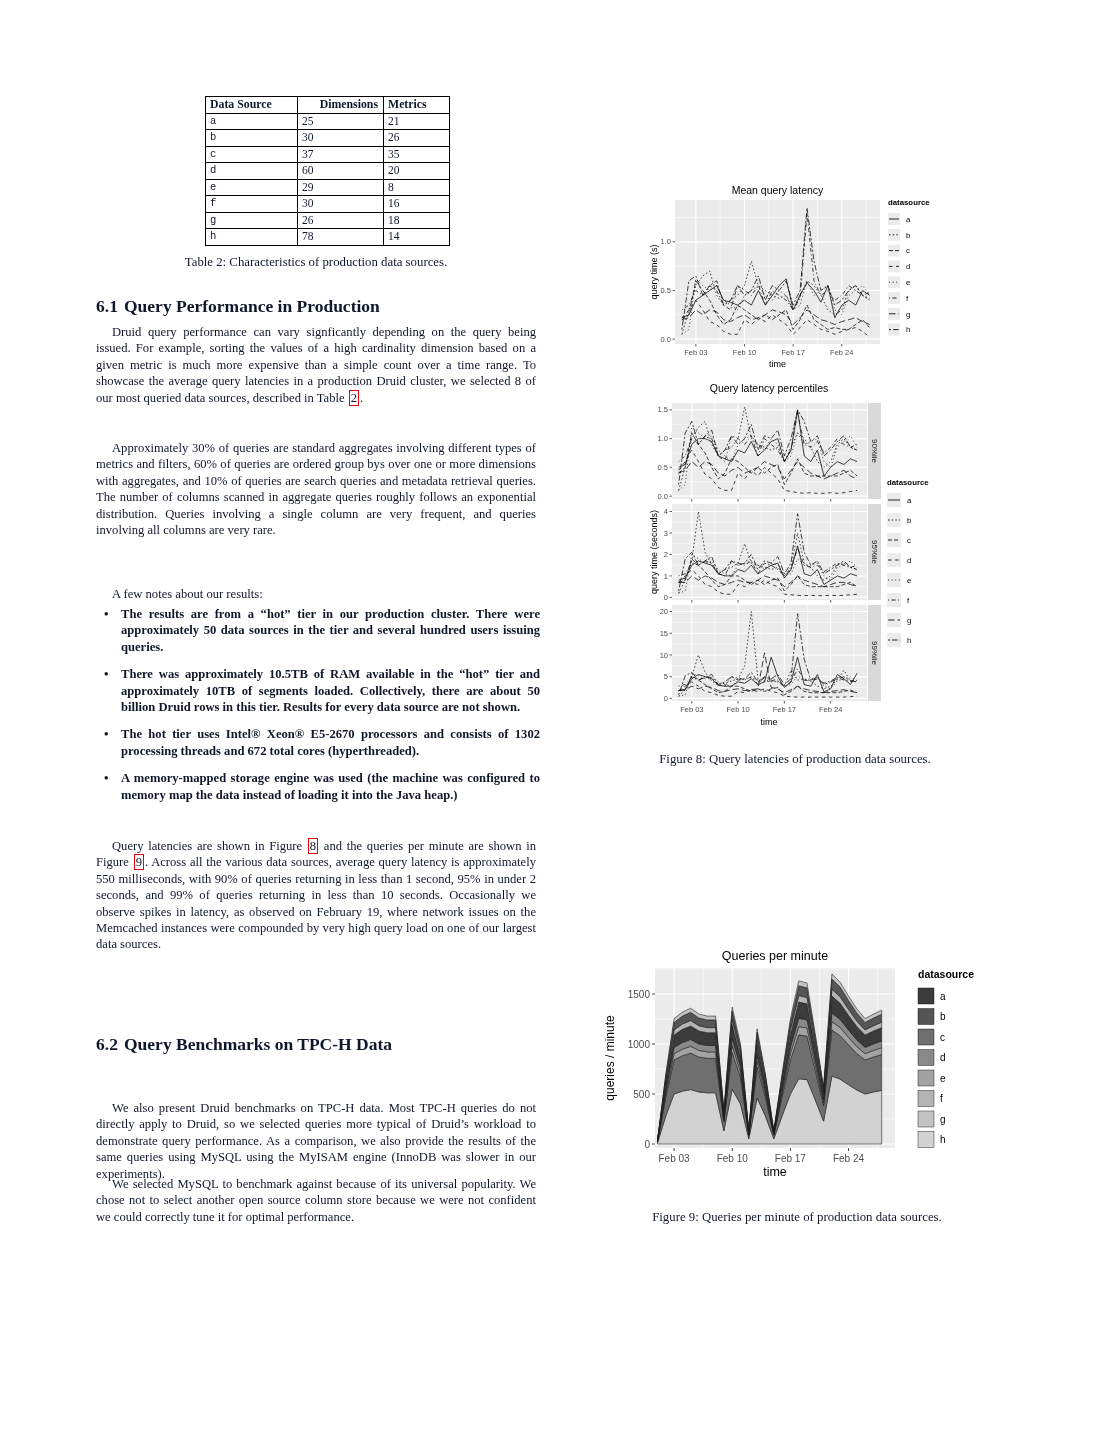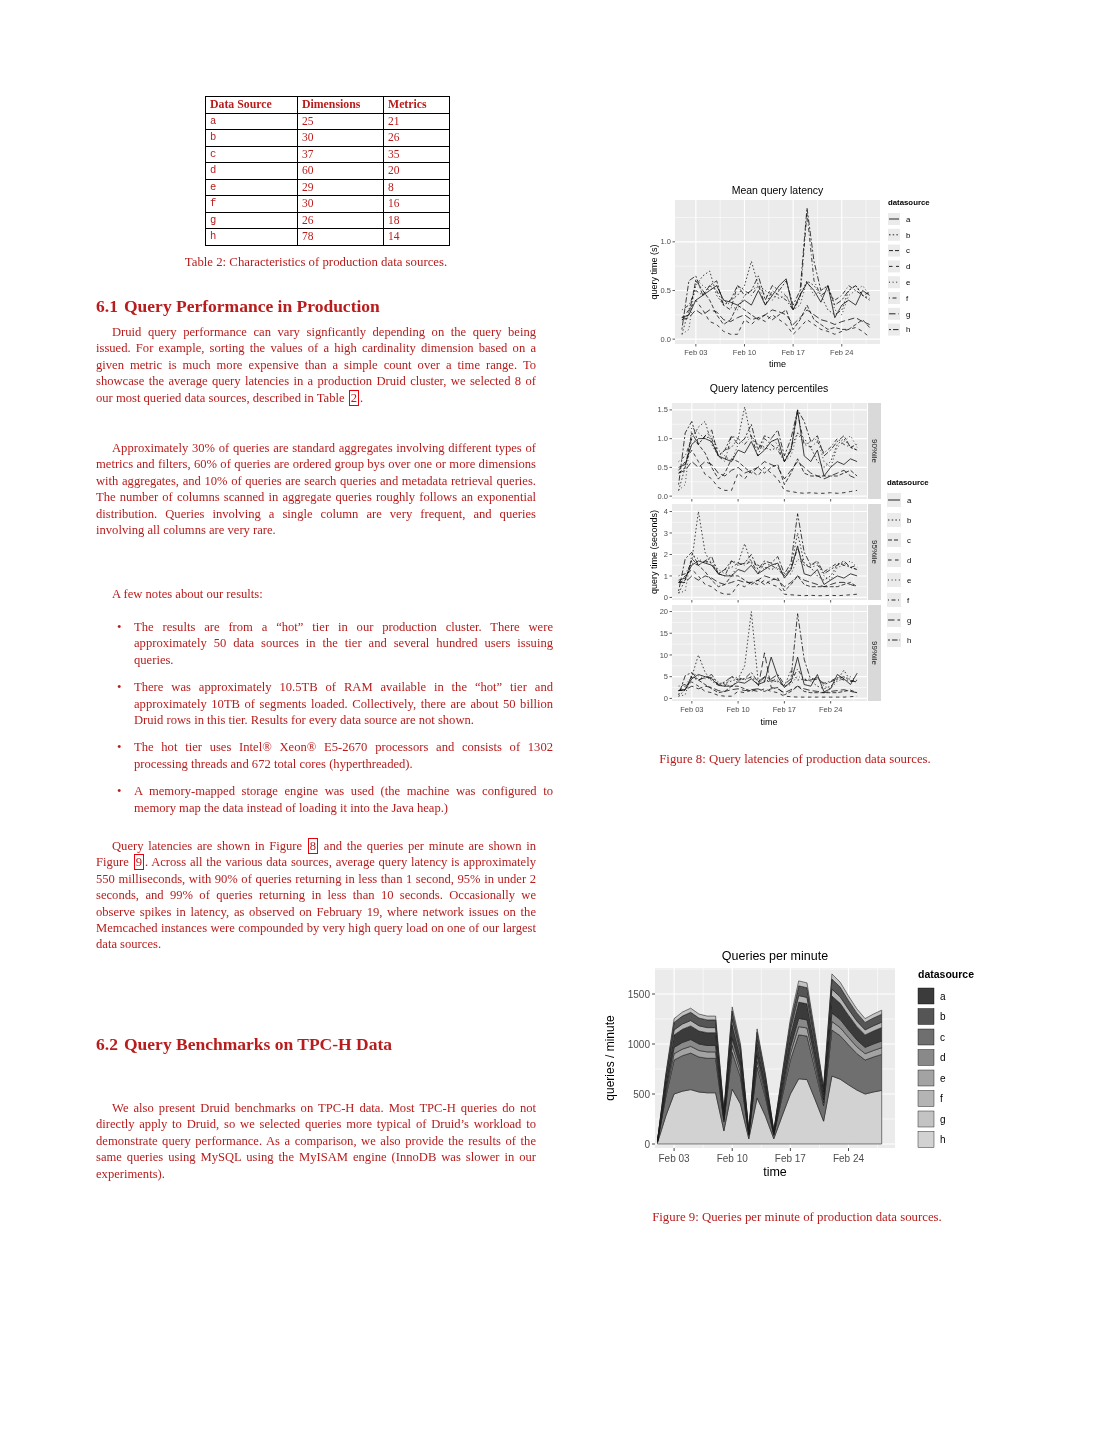--- a/index.html
+++ b/index.html
@@ -1,47 +1,47 @@
 <!DOCTYPE html>
 <html><head>
 <meta charset="utf-8">
 <style>
   html,body{margin:0;padding:0;background:#fff;}
   .page{position:relative;width:1113px;height:1440px;background:#ffffff;
-        font-family:"Liberation Serif", serif;color:#b91c1c;overflow:hidden;}
+        font-family:"Liberation Serif", serif;color:#0f172a;overflow:hidden;}
 
   
   .dtable{position:absolute;left:205px;top:96px;border-collapse:collapse;
           font-size:11.5px;}
   .dtable th,.dtable td{border:1px solid #000;padding:1px 5px 1px 4px;text-align:left;
           height:13.5px;line-height:13.5px;}
   .dtable th{font-weight:bold;font-size:11.8px;}
   .dtable th:nth-child(1){width:82px;}
-  .dtable th:nth-child(2){width:76px;}
+  .dtable th:nth-child(2){width:76px;text-align:right;}
   .dtable th:nth-child(3){width:56px;}
   .dtable td.ds{font-family:"Liberation Mono", monospace;font-size:10.5px;}
 
   .caption{font-weight:normal;font-size:12.8px;text-align:center;}
   .tcap{position:absolute;left:96px;top:255px;width:440px;}
   .cap8{position:absolute;left:585px;top:752px;width:420px;}
   .cap9{position:absolute;left:577px;top:1210px;width:440px;}
 
   .hsec{position:absolute;left:96px;width:460px;margin:0;font-size:17.5px;
         font-weight:bold;font-family:"Liberation Serif", serif;}
   .h61{top:296px;}
   .h62{top:1034px;}
   .hsec .hnum{display:inline-block;min-width:28px;}
 
   .body{position:absolute;left:96px;width:440px;margin:0;text-align:justify;
         font-size:12.6px;line-height:16.4px;text-indent:16px;}
   .p1{top:324px;} .p2{top:440px;} .p3{top:586px;}
   .p4{top:838px;} .p5{top:1076px;margin-top:24px;} .p6{top:1176px;} .p7{top:1242px;}
 
-  ul.blist{position:absolute;left:96px;top:602px;width:440px;margin:17px;padding:0;
-        list-style:none;}
+  ul.blist{position:absolute;left:96px;top:602px;width:440px;margin:4px;padding:0;
+        list-style:none;font-weight:bold;}
   ul.blist li{position:relative;margin:0 0 11px 0;padding-left:21px;text-align:justify;
         font-size:12.6px;line-height:16.4px;}
   ul.blist li::before{content:"\2022";position:absolute;left:4px;top:0;}
 
   .mono{font-family:"Liberation Mono", monospace;font-size:11.3px;letter-spacing:-0.3px;}
   .reflink{border:1px solid #e8000d;padding:0 1px;margin:0 1px;}
 
   svg text{font-family:"Liberation Sans", sans-serif;}
   .chart{position:absolute;}
   #chart-mean{left:650px;top:185px;}
@@ -117,20 +117,21 @@
       <li>There was approximately 10.5TB of RAM available in the “hot” tier and approximately 10TB of segments loaded. Collectively, there are about 50 billion Druid rows in this tier. Results for every data source are not shown.</li>
       <li>The hot tier uses Intel® Xeon® E5-2670 processors and consists of 1302 processing threads and 672 total cores (hyperthreaded).</li>
       <li>A memory-mapped storage engine was used (the machine was configured to memory map the data instead of loading it into the Java heap.)</li>
     </ul>
 
   <p class="body p4"><span>Query latencies are shown in Figure </span><span class="reflink">8</span><span> and the queries per minute are shown in Figure </span><span class="reflink">9</span><span>. Across all the various data sources, average query latency is approximately 550 milliseconds, with 90% of queries returning in less than 1 second, 95% in under 2 seconds, and 99% of queries returning in less than 10 seconds. Occasionally we observe spikes in latency, as observed on February 19, where network issues on the Memcached instances were compounded by very high query load on one of our largest data sources.</span></p>
 
   <h2 class="hsec h62"><span class="hnum">6.2</span><span>Query Benchmarks on TPC-H Data</span></h2>
 
   <p class="body p5"><span>We also present Druid benchmarks on TPC-H data. Most TPC-H queries do not directly apply to Druid, so we selected queries more typical of Druid’s workload to demonstrate query performance. As a comparison, we also provide the results of the same queries using MySQL using the MyISAM engine (InnoDB was slower in our experiments).</span></p>
+  <p class="body p6"><span>We selected MySQL to benchmark against because of its universal popularity. We chose not to select another open source column store because we were not confident we could correctly tune it for optimal performance.</span></p>
 
   <svg id="chart-mean" class="chart" width="285" height="198">
       <text x="127.5" y="9" text-anchor="middle" font-size="10.5" fill="#000">Mean query latency</text>
       <rect x="25" y="15" width="205" height="144" fill="#ebebeb"></rect>
       <line x1="70.16949152542372" x2="70.16949152542372" y1="15" y2="159" stroke="#fff" stroke-width="0.55"></line>
       <line x1="118.8135593220339" x2="118.8135593220339" y1="15" y2="159" stroke="#fff" stroke-width="0.55"></line>
       <line x1="167.45762711864407" x2="167.45762711864407" y1="15" y2="159" stroke="#fff" stroke-width="0.55"></line>
       <line x1="216.10169491525423" x2="216.10169491525423" y1="15" y2="159" stroke="#fff" stroke-width="0.55"></line>
       <line x1="25" x2="230" y1="129.8108108108108" y2="129.8108108108108" stroke="#fff" stroke-width="0.55"></line>
       <line x1="25" x2="230" y1="81.16216216216216" y2="81.16216216216216" stroke="#fff" stroke-width="0.55"></line>

